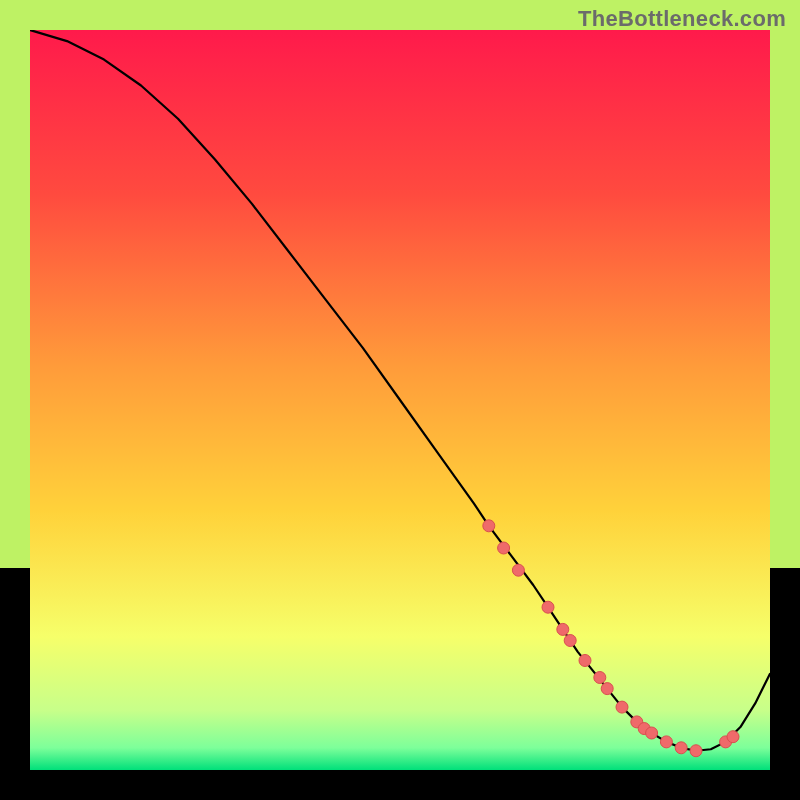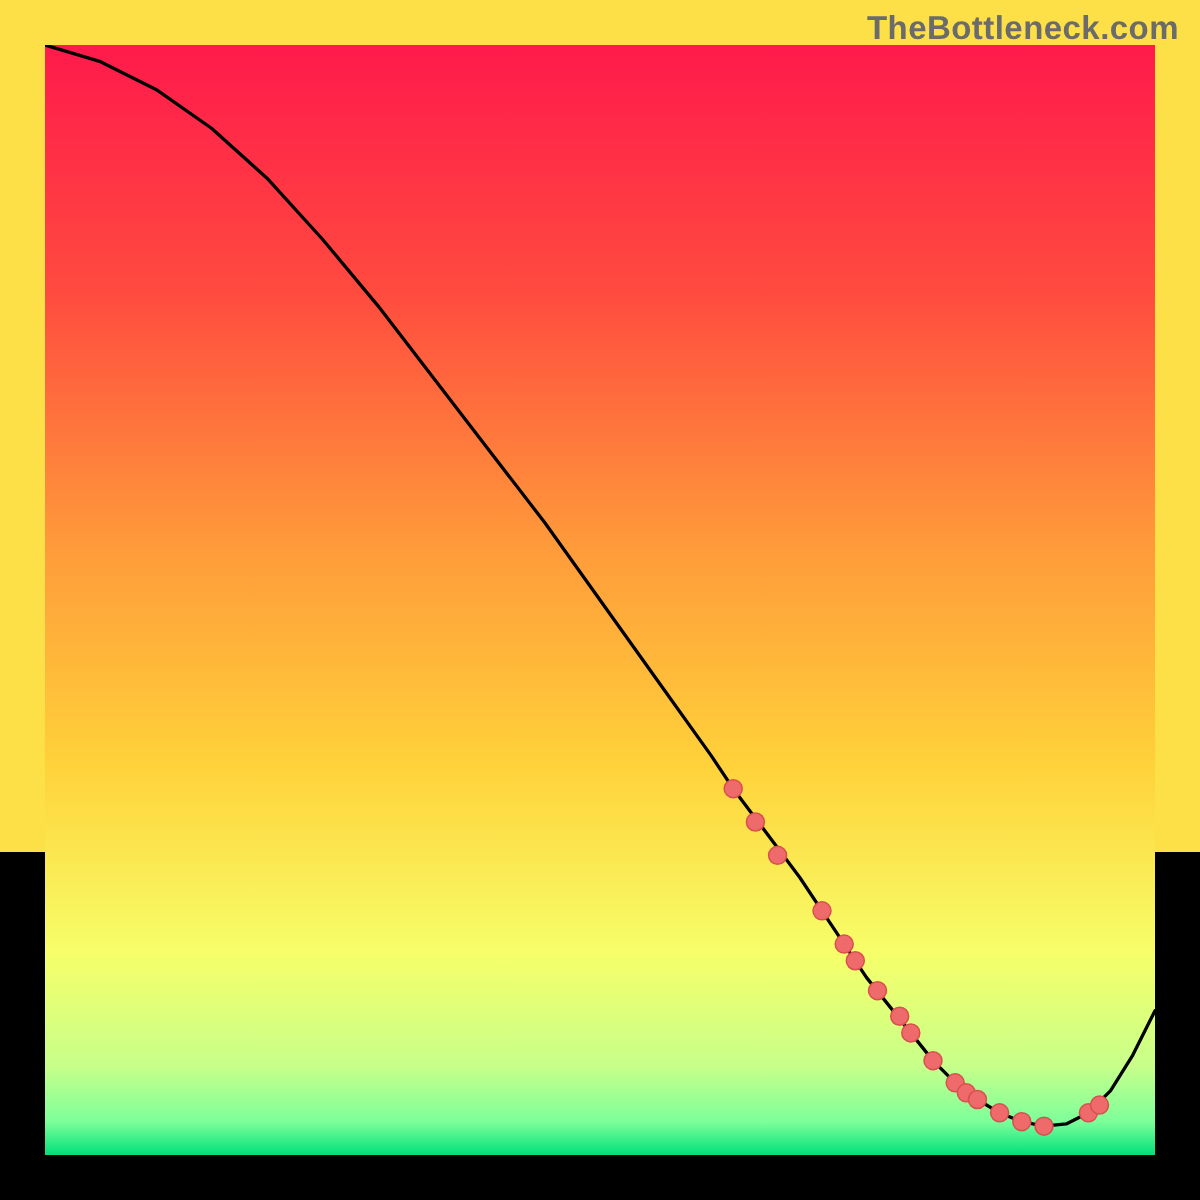--- a/index.html
+++ b/index.html
@@ -8,21 +8,21 @@
     width: 800px;
     height: 800px;
     background: #000;
     overflow: hidden;
     font-family: Arial, Helvetica, sans-serif;
   }
   .stage {
     position: relative;
     width: 800px;
     height: 568px;
-    background: #fde047;
+    background: #bef264;
   }
   .plot {
     position: absolute;
     left: 30px;
     top: 30px;
     width: 740px;
     height: 740px;
   }
   .watermark {
     position: absolute;

